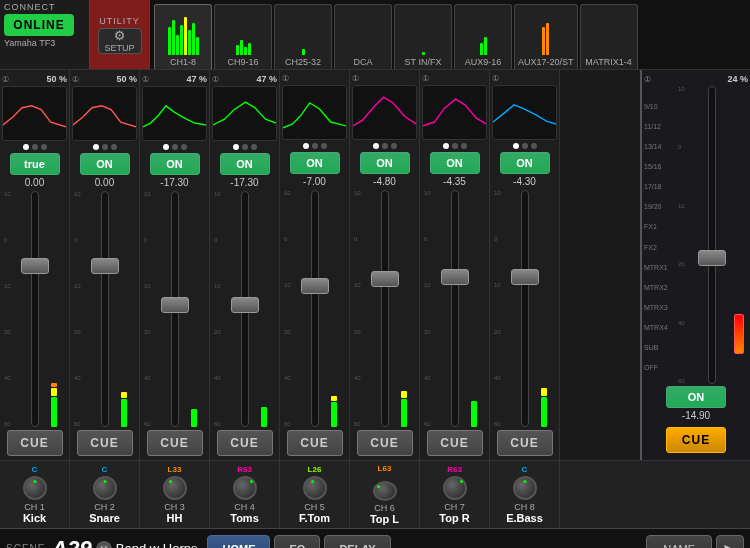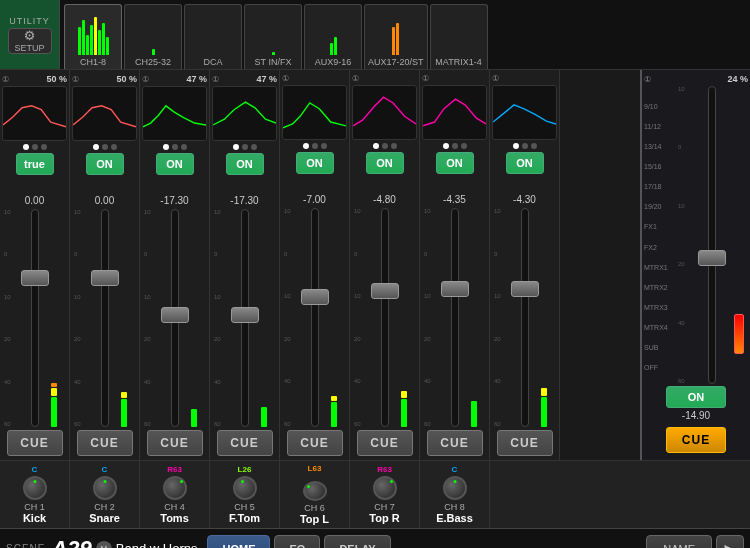--- a/index.html
+++ b/index.html
@@ -47,21 +47,21 @@
       cursor: pointer;
       letter-spacing: 1px;
     }
     #yamaha-label {
       font-size: 9px;
       color: #aaa;
       margin-top: 2px;
     }
     #utility-section {
       width: 60px;
-      background: #14532d;
+      background: #7f1d1d;
       border-right: 1px solid #444;
       display: flex;
       flex-direction: column;
       align-items: center;
       justify-content: center;
       gap: 2px;
     }
     #utility-label {
       font-size: 9px;
       color: #aaa;
@@ -174,24 +174,24 @@
     }
     .dot.active { background: #fff; }
 
     .on-button {
       background: linear-gradient(#444, #333);
       border: 1px solid #666;
       border-radius: 3px;
       color: #0f0;
       font-weight: bold;
       font-size: 11px;
-      width: 38px;
+      width: 50px;
       height: 22px;
       cursor: pointer;
-      margin-bottom: 20px;
+      margin-bottom: 2px;
     }
     .on-button.on { background: linear-gradient(#3a6, #2a5); color: #fff; border-color: #4a7; }
 
     .fader-value {
       font-size: 10px;
       color: #ccc;
       margin-bottom: 3px;
     }
 
     .fader-area {
@@ -393,20 +393,25 @@
     .m-seg {
       width: 6px;
       height: 2px;
       border-radius: 1px;
     }
   </style>
 </head>
 <body>
 
 <div id="top-bar">
+  <div id="connect-section">
+    <span id="connect-label">CONNECT</span>
+    <button id="online-button">ONLINE</button>
+    <span id="yamaha-label">Yamaha TF3</span>
+  </div>
   <div id="utility-section">
     <span id="utility-label">UTILITY</span>
     <button id="setup-button">
       <span class="gear-icon">⚙</span>
       <span>SETUP</span>
     </button>
   </div>
   <div id="channel-tabs">
 
     <div class="ch-tab active">
@@ -414,20 +419,29 @@
         <div class="meter-bar" style="height:28px"></div>
         <div class="meter-bar" style="height:35px"></div>
         <div class="meter-bar" style="height:20px"></div>
         <div class="meter-bar" style="height:30px"></div>
         <div class="meter-bar yellow" style="height:38px"></div>
         <div class="meter-bar" style="height:25px"></div>
         <div class="meter-bar" style="height:32px"></div>
         <div class="meter-bar" style="height:18px"></div>
       </div>
       <span class="ch-tab-label">CH1-8</span>
+    </div>
+    <div class="ch-tab">
+      <div class="meter-bars">
+        <div class="meter-bar" style="height:10px"></div>
+        <div class="meter-bar" style="height:15px"></div>
+        <div class="meter-bar" style="height:8px"></div>
+        <div class="meter-bar" style="height:12px"></div>
+      </div>
+      <span class="ch-tab-label">CH9-16</span>
     </div>
     <div class="ch-tab">
       <div class="meter-bars">
         <div class="meter-bar" style="height:6px"></div>
       </div>
       <span class="ch-tab-label">CH25-32</span>
     </div>
     <div class="ch-tab">
       <div class="meter-bars"></div>
       <span class="ch-tab-label">DCA</span>
@@ -846,20 +860,30 @@
     <div style="display:flex;gap:2px;align-items:center;margin-bottom:2px;">
       <span style="font-size:8px;color:#0af;font-weight:bold">C</span>
     </div>
     <div class="ch-pan-knob">
       <div class="ch-pan-dot"></div>
     </div>
     <span class="ch-name-num">CH 2</span>
     <span class="ch-name-big">Snare</span>
   </div>
 
+  <div class="ch-label-cell">
+    <div style="display:flex;gap:2px;align-items:center;margin-bottom:2px;">
+      <span style="font-size:8px;color:#f80;font-weight:bold">L33</span>
+    </div>
+    <div class="ch-pan-knob">
+      <div style="width:3px;height:3px;background:#0f0;border-radius:50%;position:absolute;top:2px;left:4px;"></div>
+    </div>
+    <span class="ch-name-num">CH 3</span>
+    <span class="ch-name-big">HH</span>
+  </div>
 
   <div class="ch-label-cell">
     <div style="display:flex;gap:2px;align-items:center;margin-bottom:2px;">
       <span style="font-size:8px;color:#f0a;font-weight:bold">R63</span>
     </div>
     <div class="ch-pan-knob">
       <div style="width:3px;height:3px;background:#0f0;border-radius:50%;position:absolute;top:2px;right:2px;"></div>
     </div>
     <span class="ch-name-num">CH 4</span>
     <span class="ch-name-big">Toms</span>

